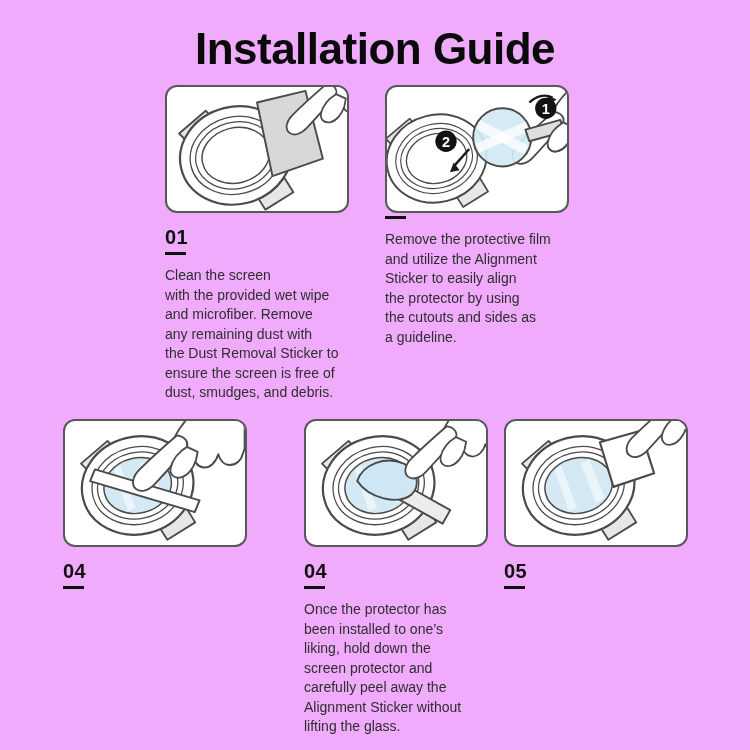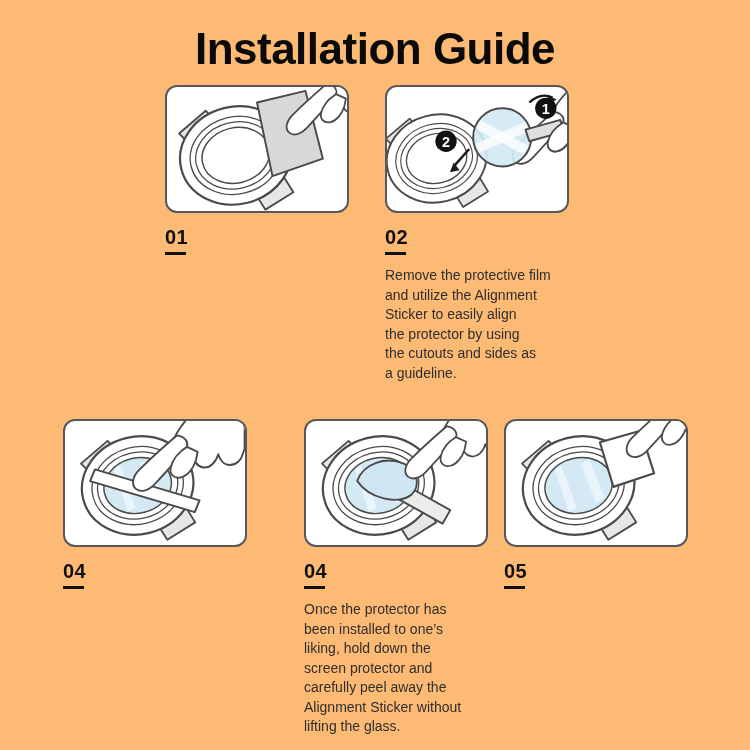--- a/index.html
+++ b/index.html
@@ -1,19 +1,19 @@
 <!DOCTYPE html>
 <html><head>
 <meta charset="utf-8">
 <style>
   * { box-sizing: border-box; margin: 0; padding: 0; }
   html, body { width: 750px; height: 750px; background: #fff; overflow: hidden; }
   body { font-family: "Liberation Sans", sans-serif; position: relative; }
 
-  .page { position: absolute; inset: 0; background: #fdba74; }
+  .page { position: absolute; inset: 0; background: #f0abfc; }
 
   .title {
     position: absolute; top: 24px; left: 0; width: 750px;
     text-align: center; font-size: 44px; font-weight: 700;
     letter-spacing: -0.5px; color: #0a0a0a;
   }
 
   .step { position: absolute; width: 215px; }
   #step1 { left: 165px; top: 85px; }
   #step2 { left: 385px; top: 85px; }
@@ -80,20 +80,27 @@
   <div class="step" id="step1">
     <div class="panel">
       <svg class="illus" viewBox="0 0 184 128">
         <use href="#watch" transform="translate(-4,6) scale(0.95)"></use>
         <path d="M92,16 L142,4 L160,74 L108,92 Z" fill="#d8d8d8" stroke="#4a4a4a" stroke-width="2" stroke-linejoin="round"></path>
         <use href="#hand" transform="translate(80,-41) scale(0.78)"></use>
       </svg>
     </div>
     <div class="step-num">01</div>
     <div class="step-rule"></div>
+    <div class="step-text">Clean the screen
+with the provided wet wipe
+and microfiber. Remove
+any remaining dust with
+the Dust Removal Sticker to
+ensure the screen is free of
+dust, smudges, and debris.</div>
   </div>
 
   <div class="step" id="step2">
     <div class="panel">
       <svg class="illus" viewBox="0 0 184 128">
         <use href="#watch" transform="translate(-16,16) scale(0.85)"></use>
         <use href="#hand" transform="translate(85,-13) scale(0.8)"></use>
         <circle cx="118" cy="52" r="30" fill="#d4e9f4" fill-opacity="0.92" stroke="#4a4a4a" stroke-width="2"></circle>
         <g fill="#fff" fill-opacity="0.75">
           <rect x="90" y="47" width="56" height="10" transform="rotate(28 118 52)"></rect>
@@ -104,21 +111,20 @@
         <path d="M146,16 Q158,5 170,11" fill="none" stroke="#1a1a1a" stroke-width="2.4"></path>
         <path d="M174,13 l-10,-5 l3,10 z" fill="#1a1a1a"></path>
         <circle cx="163" cy="22" r="11" fill="#121212"></circle>
         <text class="badge-num" x="163" y="23" text-anchor="middle" dominant-baseline="central">1</text>
         <path d="M84,64 L68,82" fill="none" stroke="#1a1a1a" stroke-width="2.6"></path>
         <path d="M64,88 l10,-2 l-6,-8 z" fill="#1a1a1a"></path>
         <circle cx="60" cy="56" r="11" fill="#121212"></circle>
         <text class="badge-num" x="60" y="57" text-anchor="middle" dominant-baseline="central">2</text>
       </svg>
     </div>
-    <div class="step-num">02</div>
     <div class="step-rule"></div>
     <div class="step-text">Remove the protective film
 and utilize the Alignment
 Sticker to easily align
 the protector by using
 the cutouts and sides as
 a guideline.</div>
   </div>
 
   <div class="step" id="step3">

